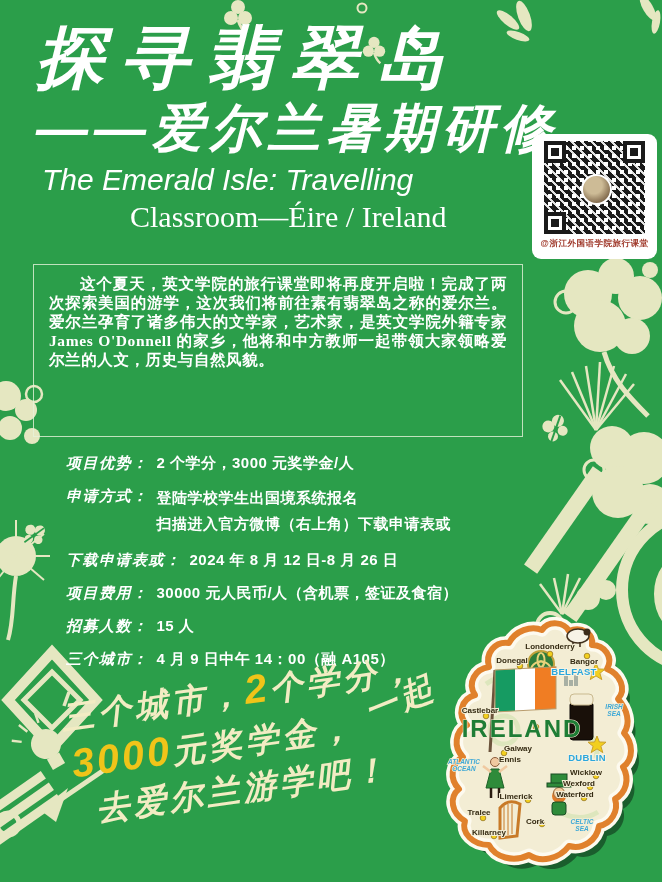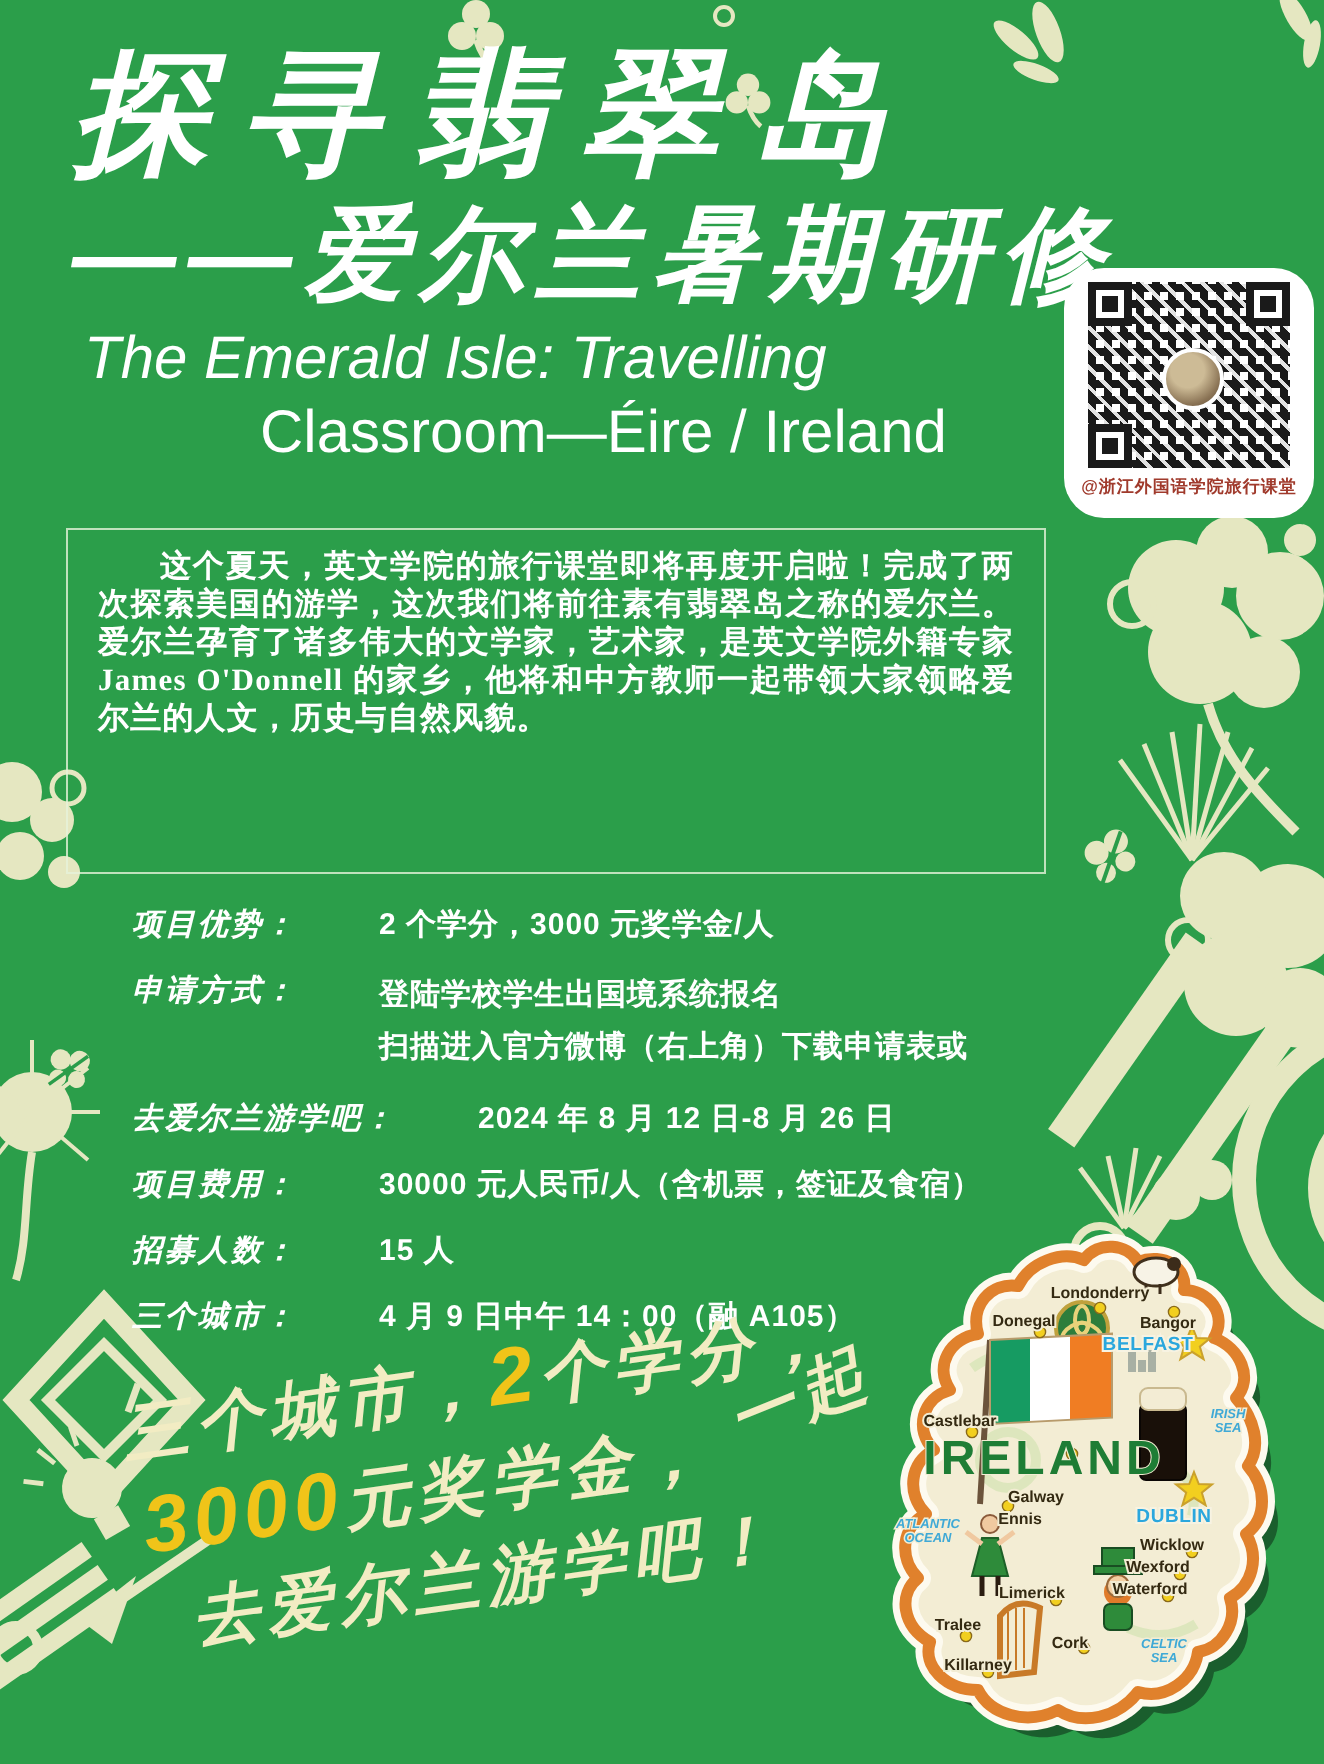--- a/index.html
+++ b/index.html
@@ -7,25 +7,25 @@
           font-family:"Liberation Sans",sans-serif;}
   svg{display:block;}
   .deco{position:absolute;left:0;top:0;pointer-events:none;}
 
   
   .title-cn{position:absolute;left:36px;top:20px;font-size:68px;line-height:1.1;
             font-weight:900;font-style:italic;color:#ffffff;letter-spacing:17px;white-space:nowrap;}
   .subtitle-cn{position:absolute;left:36px;top:100px;font-size:52px;line-height:1.1;
             font-weight:900;font-style:italic;color:#ffffff;letter-spacing:6px;white-space:nowrap;}
   .title-en1{position:absolute;left:42px;top:163px;font-size:30px;color:#ffffff;white-space:nowrap;font-style:italic;}
-  .title-en2{position:absolute;left:130px;top:200px;font-size:30px;color:#ffffff;white-space:nowrap;}
+  .title-en2{position:absolute;left:130px;top:200px;font-size:30px;color:#ffffff;white-space:nowrap;font-family:Liberation Serif, serif;}
 
   
   .qr-card{position:absolute;left:532px;top:134px;width:125px;height:125px;background:#ffffff;
-           border-radius:20px;box-sizing:border-box;padding:4px 4px 2px;}
+           border-radius:9px;box-sizing:border-box;padding:4px 4px 2px;}
   .qr-box{width:101px;height:93px;margin:3px auto 0;position:relative;background:#ffffff;
           background-image:
             repeating-linear-gradient(45deg, rgba(255,255,255,.88) 0 2px, rgba(255,255,255,0) 2px 7px),
             repeating-linear-gradient(0deg,  #1a1a1a 0 4px, transparent 4px 8px),
             repeating-linear-gradient(90deg, #1a1a1a 0 4px, #ffffff 4px 8px);}
   .fp{position:absolute;width:22px;height:22px;border:4px solid #1a1a1a;background:#fff;box-sizing:border-box;}
   .fp::after{content:"";position:absolute;inset:3px;background:#1a1a1a;}
   .fp.tl{left:0;top:0;} .fp.tr{right:0;top:0;} .fp.bl{left:0;bottom:0;}
   .qr-avatar{position:absolute;left:50%;top:50%;width:27px;height:27px;margin:-14px 0 0 -14px;
              border-radius:50%;border:2px solid #ffffff;
@@ -34,21 +34,21 @@
               letter-spacing:.5px;white-space:nowrap;}
 
   
   .intro-box{position:absolute;left:33px;top:264px;width:490px;height:173px;box-sizing:border-box;
              border:1.5px solid rgba(230,242,218,.8);padding:9px 15px;}
   .intro-box p{margin:0;color:#ffffff;font-family:"Liberation Serif",serif;font-weight:700;
                font-size:15.5px;line-height:19px;text-indent:2em;letter-spacing:.6px;text-align:justify;}
 
   
   .details{position:absolute;left:66px;top:452px;width:470px;color:#ffffff;font-size:15px;}
-  .drow{display:flex;margin-bottom:12px;line-height:21px;gap:33px;}
+  .drow{display:flex;margin-bottom:12px;line-height:21px;}
   .dlabel{font-weight:800;font-style:italic;letter-spacing:1.5px;white-space:nowrap;margin-right:8px;}
   .dval{font-weight:700;letter-spacing:.5px;}
   .dval .v2{display:block;line-height:26px;}
 
   
   .slogan{position:absolute;left:58px;top:694px;transform:rotate(-8deg);transform-origin:left top;
           color:#f2ecc3;font-weight:900;font-style:italic;font-size:33px;letter-spacing:4px;white-space:nowrap;}
   .sl-line{height:49px;}
   .sl-line2{margin-left:4px;}
   .sl-line3{margin-left:22px;}
@@ -239,21 +239,21 @@
       <span class="dval">2 个学分，3000 元奖学金/人</span>
     </div>
     <div class="drow">
       <span class="dlabel">申请方式：</span>
       <span class="dval">
           <span class="v2">登陆学校学生出国境系统报名</span>
           <span class="v2">扫描进入官方微博（右上角）下载申请表或</span>
         </span>
     </div>
     <div class="drow">
-      <span class="dlabel">去爱尔兰游学吧：</span>
+      <span class="dlabel">下载申请表或：</span>
       <span class="dval">2024 年 8 月 12 日-8 月 26 日</span>
     </div>
     <div class="drow">
       <span class="dlabel">项目费用：</span>
       <span class="dval">30000 元人民币/人（含机票，签证及食宿）</span>
     </div>
     <div class="drow">
       <span class="dlabel">招募人数：</span>
       <span class="dval">15 人</span>
     </div>

